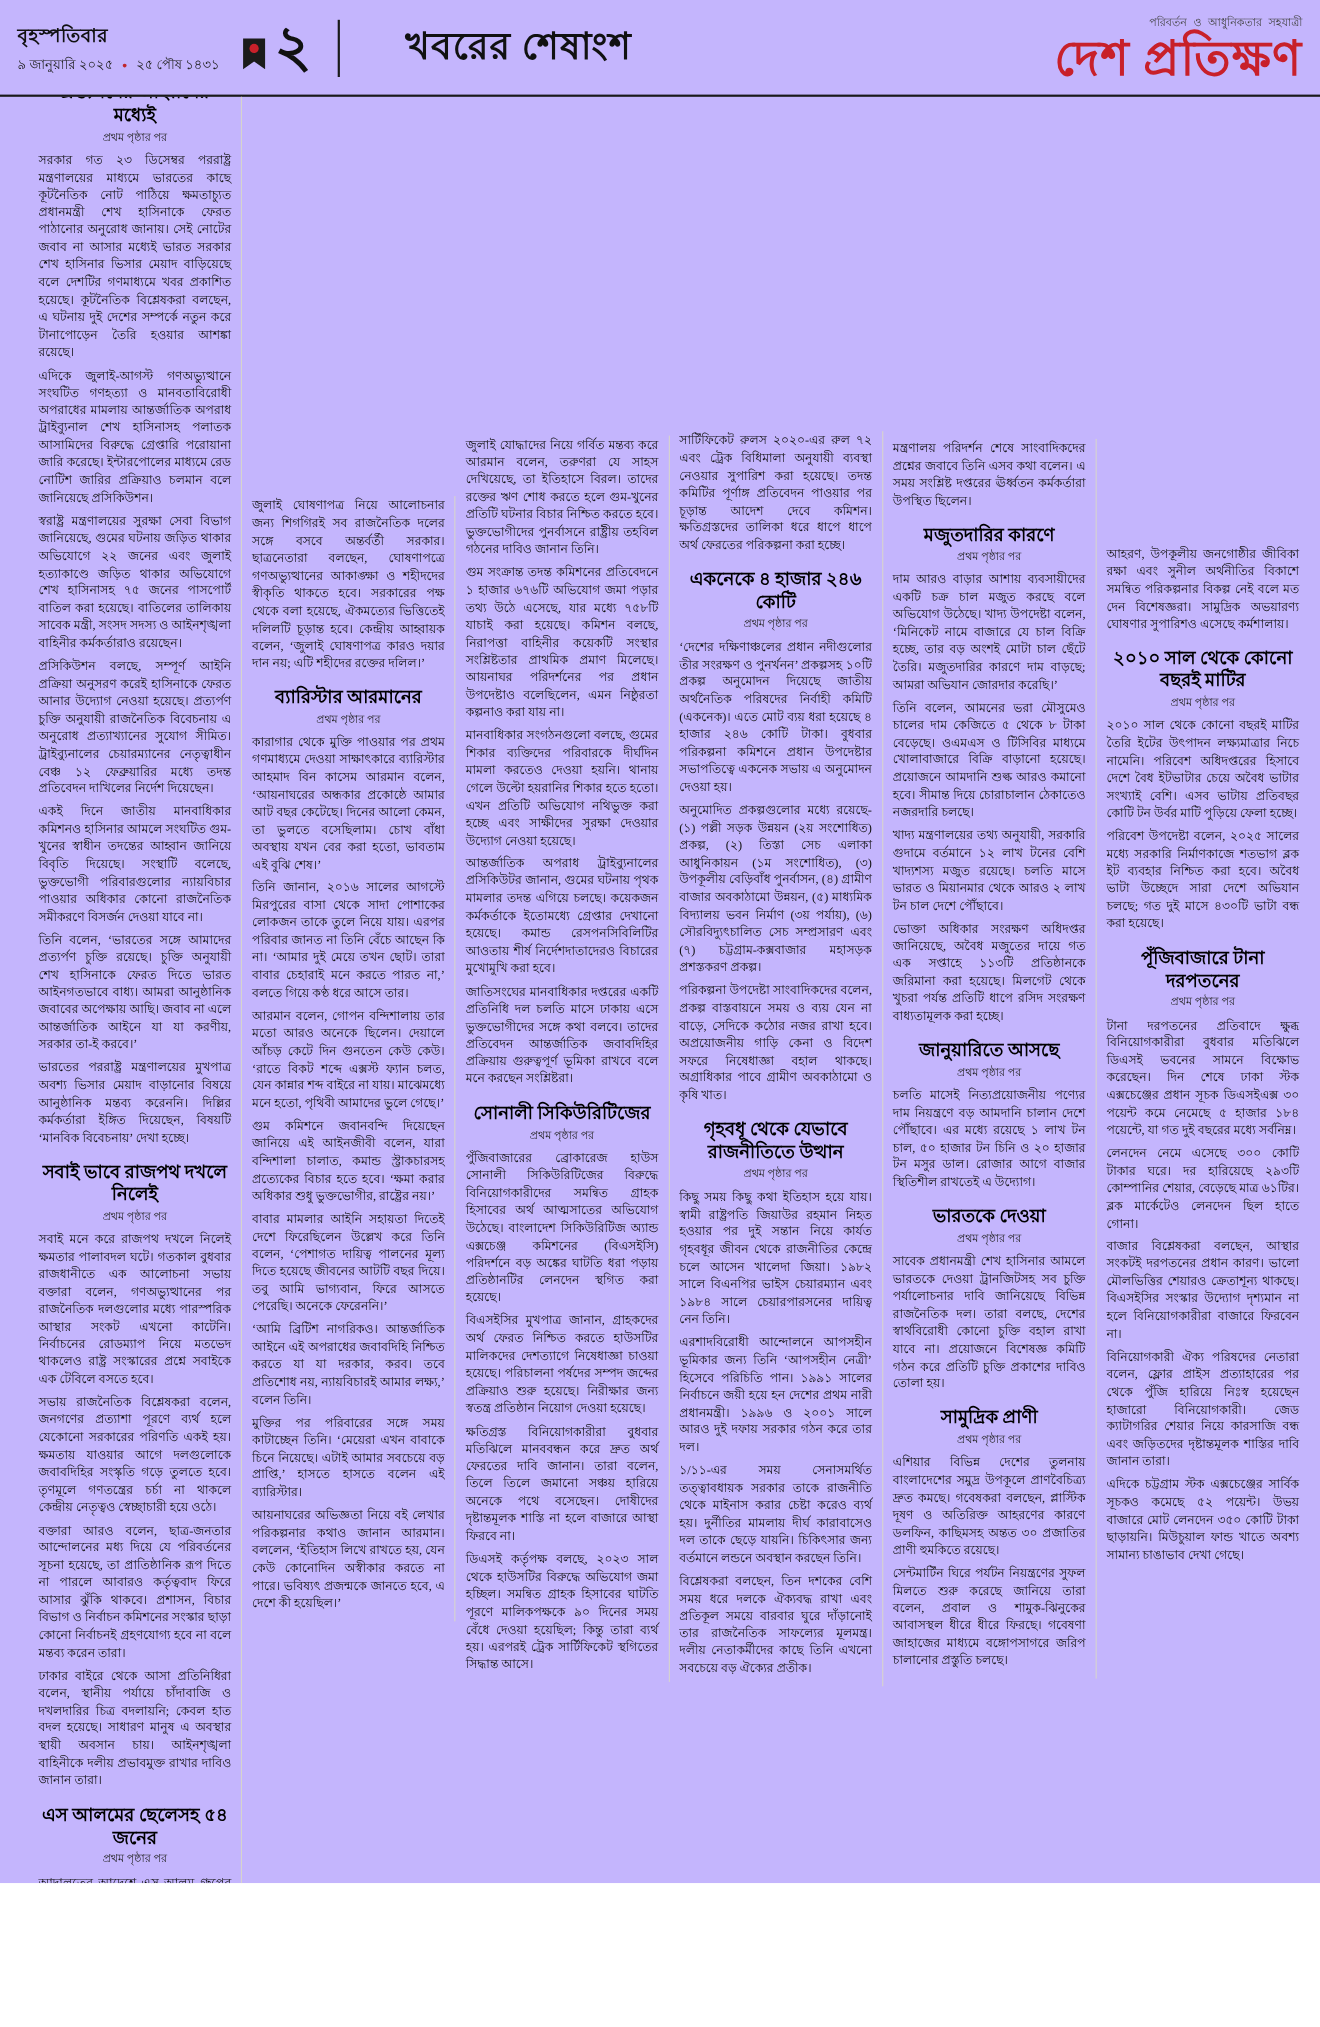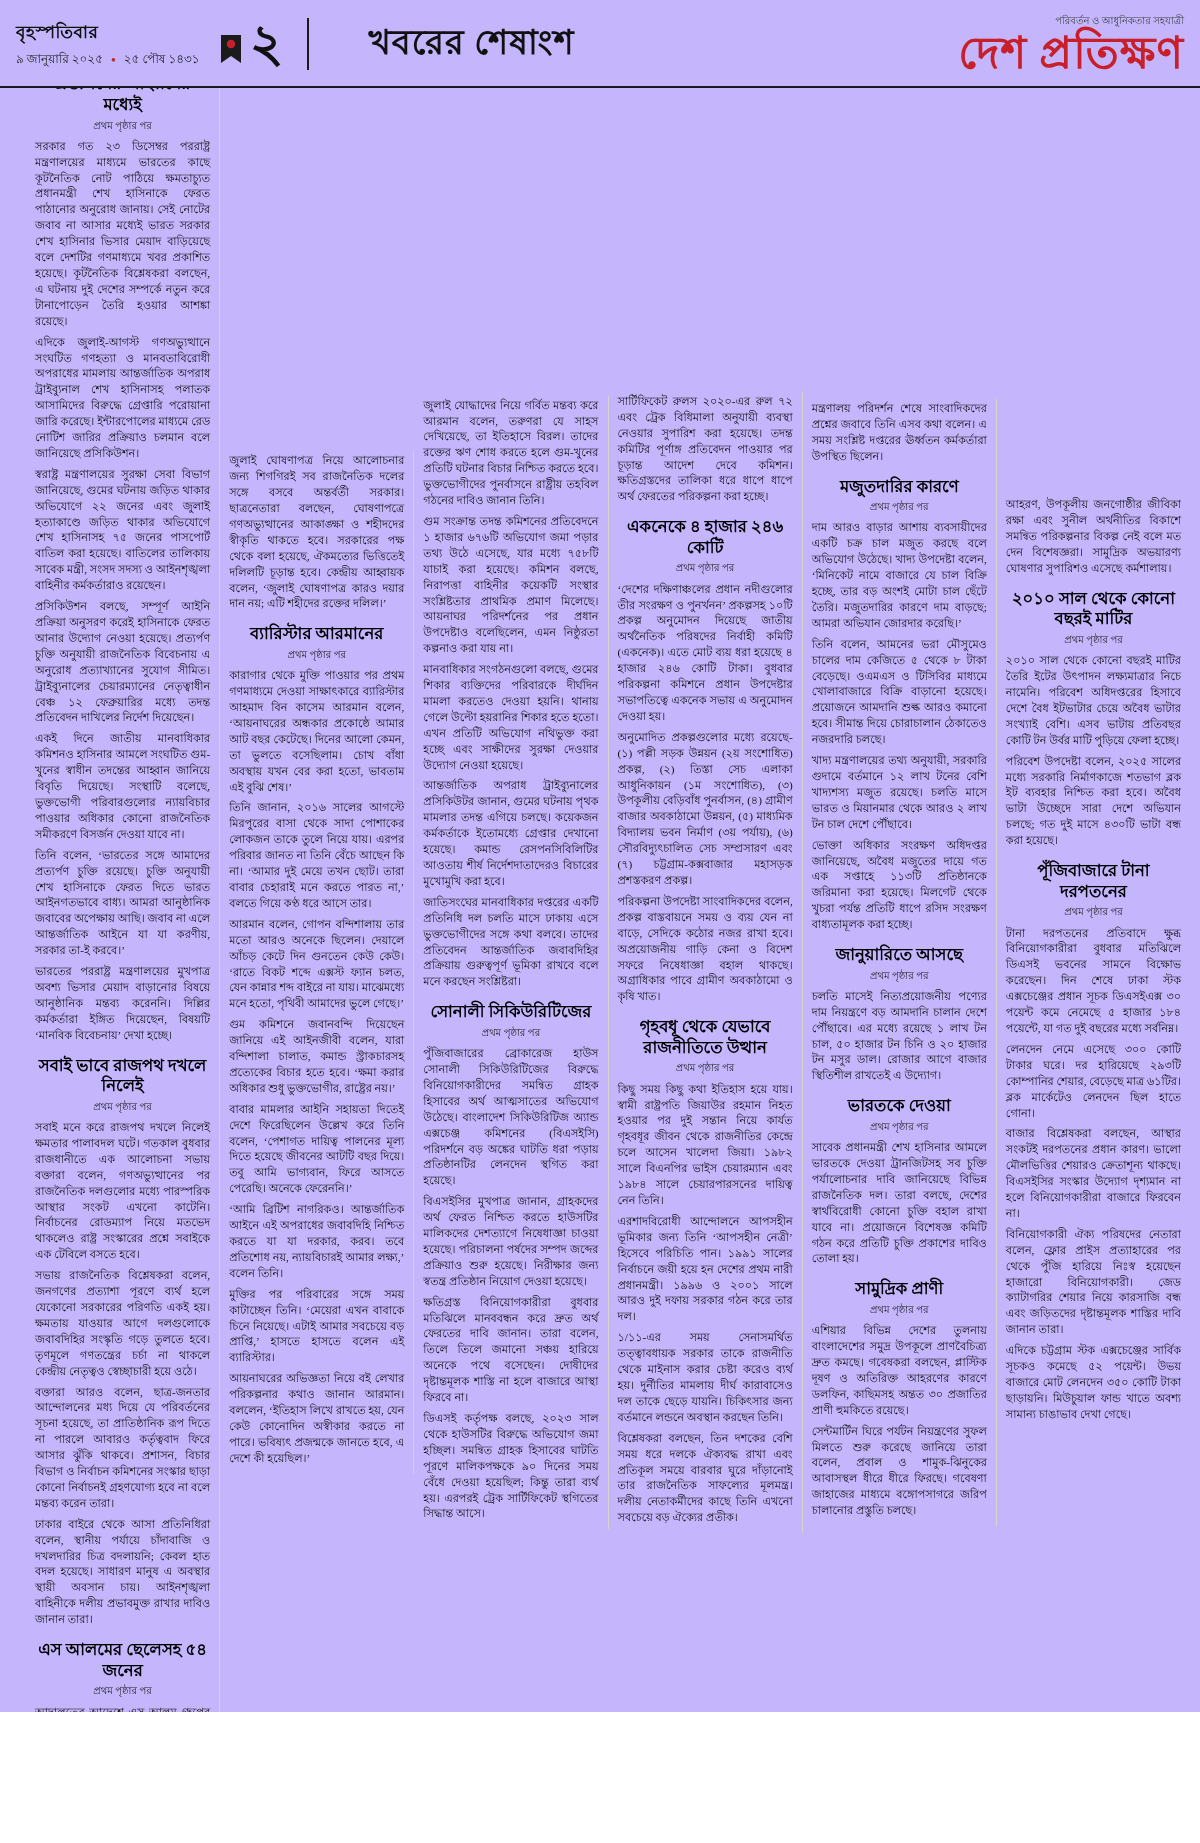--- a/index.html
+++ b/index.html
@@ -19,21 +19,21 @@
   .weekday { font-weight:bold; font-size:17px; letter-spacing:.5px; }
   .dates { font-size:12px; color:#222; display:flex; gap:8px; align-items:center; }
   .date-sep { color:#c0262c; font-size:8px; }
   .page-badge { display:flex; align-items:flex-end; gap:6px; margin:0 14px 0 18px; }
   .emblem { display:block; }
   .pnum { font-size:52px; font-weight:bold; line-height:0.9; font-family:"Liberation Serif",serif; }
   .vrule { width:2px; height:52px; background:#1a1a1a; margin:0 18px 0 10px; }
   .section-title { font-size:34px; font-weight:bold; letter-spacing:1px; white-space:nowrap;margin-left:41px; }
   .flex-spacer { flex:1; }
   .brand { text-align:right; display:flex; flex-direction:column; align-items:flex-end; gap:2px; }
-  .tagline { font-size:10px; color:#444; }
+  .tagline { font-size:10px; color:#444;font-family:Liberation Mono, monospace; }
   .logo { font-size:44px; font-weight:bold; line-height:1; letter-spacing:1px; }
   
   .columns {
     display:flex; align-items:center;
     padding:8px 10px 14px 26px;
     height:calc(1843px - 88px);
     overflow:hidden;
     border-radius:17px;
   }
   .col {

